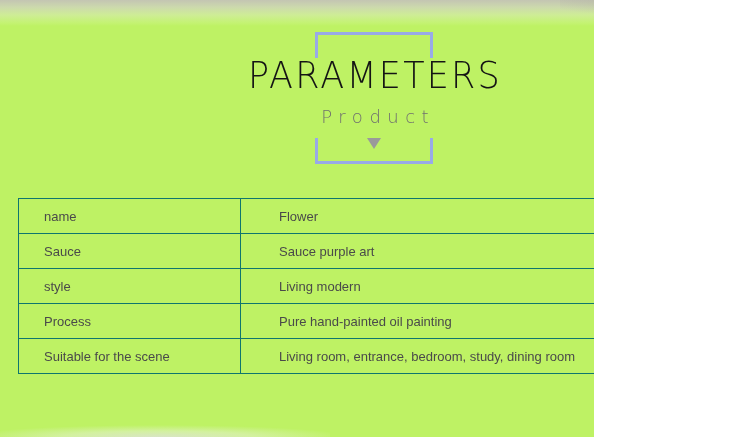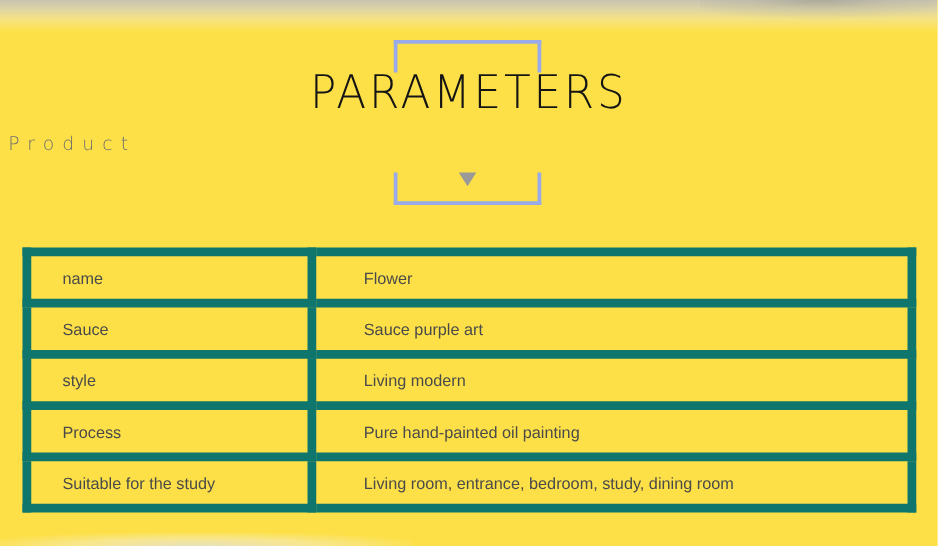--- a/index.html
+++ b/index.html
@@ -13,23 +13,23 @@
     overflow: hidden;
     background: #ffffff;
     font-family: "Liberation Sans", sans-serif;
     position: relative;
     -webkit-font-smoothing: antialiased;
   }
 
   
   #page {
     position: relative;
-    width: 750px;
+    width: 594px;
     height: 437px;
-    background: #fde047;
+    background: #bef264;
     overflow: hidden;
   }
 
   
   .top-shade {
     position: absolute;
     left: 0;
     top: 0;
     width: 750px;
     height: 26px;
@@ -119,23 +119,23 @@
     line-height: 1;
     white-space: nowrap;
     transform: scaleY(1.06);
     transform-origin: center top;
   }
   .title-sub {
     position: absolute;
     left: 0;
     top: 108px;
     width: 750px;
-    text-align: left;
+    text-align: center;
     font-family: "DejaVu Sans", sans-serif;
-    font-size: 15px;
+    font-size: 18px;
     font-weight: 300;
     letter-spacing: 6.5px;
     text-indent: 6.5px;
     color: #6f6f6f;
     line-height: 1;
     white-space: nowrap;
   }
   .title-caret {
     position: absolute;
     left: 367px;
@@ -151,21 +151,21 @@
   .param-table {
     position: absolute;
     left: 18px;
     top: 198px;
     width: 715px;
     border-collapse: collapse;
     table-layout: fixed;
   }
   .param-table td {
     height: 34px;
-    border: 7px solid #0f766e;
+    border: 1px solid #0f766e;
     padding: 0;
     color: #4a4a4a;
     font-size: 13px;
     font-family: "Liberation Sans", sans-serif;
     vertical-align: middle;
     white-space: nowrap;
     overflow: hidden;
     text-overflow: ellipsis;
   }
   .param-table td.cell-label {
@@ -210,21 +210,21 @@
         </tr>
         <tr class="param-row">
           <td class="cell-label">style</td>
           <td class="cell-value">Living modern</td>
         </tr>
         <tr class="param-row">
           <td class="cell-label">Process</td>
           <td class="cell-value">Pure hand-painted oil painting</td>
         </tr>
         <tr class="param-row">
-          <td class="cell-label">Suitable for the study</td>
+          <td class="cell-label">Suitable for the scene</td>
           <td class="cell-value">Living room, entrance, bedroom, study, dining room</td>
         </tr>
       </tbody>
   </table>
 
   <div class="bottom-shade"></div>
 
 </div>
 
 </body></html>

